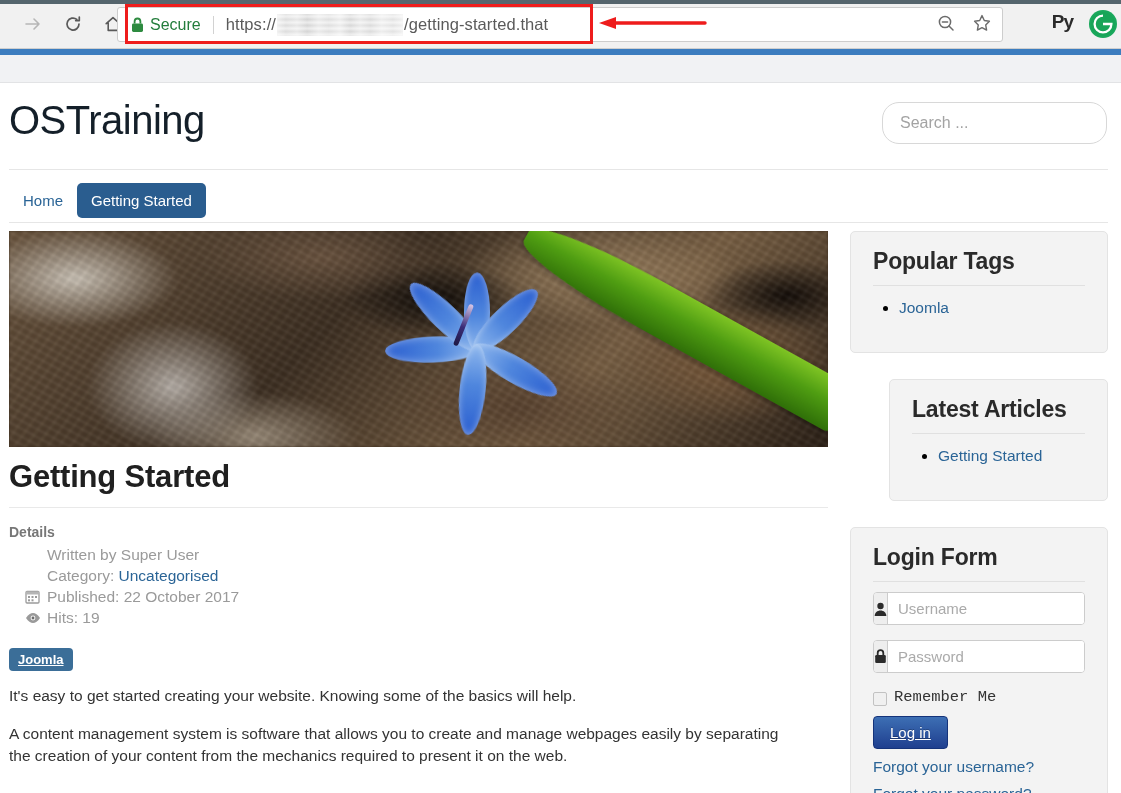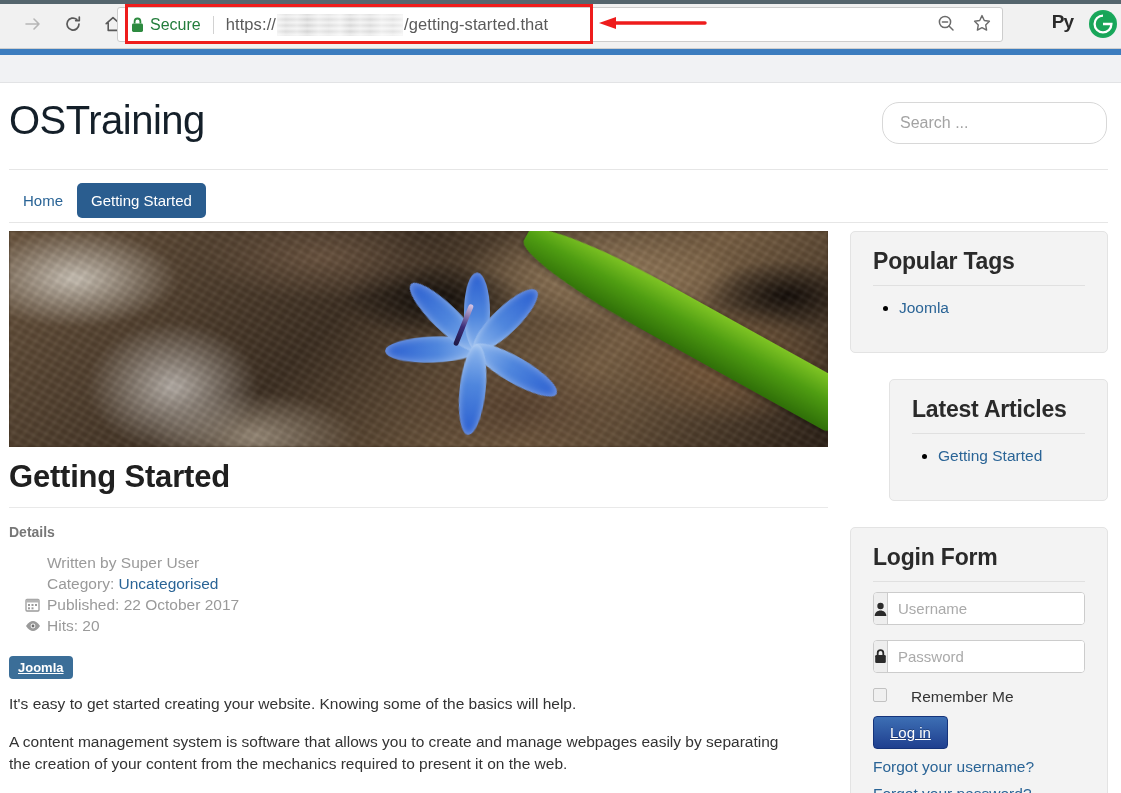--- a/index.html
+++ b/index.html
@@ -249,21 +249,21 @@
   }
   .caret-down {
     width: 0; height: 0;
     border-left: 5px solid transparent;
     border-right: 5px solid transparent;
     border-top: 6px solid #1a1a1a;
   }
 
   #details { margin-top: 16px; }
   #details-label { font-size: 14px; font-weight: 700; color: #777777; }
-  #details ul { list-style: none; margin: 12px 0 0 0; padding: 0 0 0 16px; }
+  #details ul { list-style: none; margin: 4px 0 0 0; padding: 0 0 0 16px; }
   #details li {
     font-size: 15.5px; color: #9a9a9a; line-height: 21px;
     display: flex; align-items: center;
   }
   #details li .dicon { width: 22px; display: inline-flex; }
   #details a { color: #2a6496; text-decoration: none; }
 
   #tag-row { margin-top: 20px; }
   #tag-badge {
     display: inline-block;
@@ -315,21 +315,21 @@
     width: 34px; background: #eeeeee;
     border-right: 1px solid #cccccc;
     display: flex; align-items: center; justify-content: center;
   }
   #mod-login .field input {
     flex: 1; border: 0; outline: 0;
     padding: 0 10px; font-size: 15px; color: #333;
     font-family: "Liberation Sans", sans-serif;
   }
   #mod-login .field input::placeholder { color: #aaaaaa; }
-  #remember-row { display: flex; align-items: flex-start; gap: 24px; margin: 4px 0 10px 0; }
+  #remember-row { display: flex; align-items: flex-end; gap: 7px; margin: 4px 0 10px 0; font-family: Liberation Mono, monospace; }
   #remember-check {
     width: 14px; height: 14px;
     border: 1px solid #c2c2c2; border-radius: 2px;
     background: #f0f0f0;
   }
   #remember-label { font-size: 15.5px; color: #333; }
   #login-btn {
     display: inline-block;
     background: linear-gradient(180deg, #3d6fb4 0%, #1f3f8f 100%);
     border: 1px solid #15337a;
@@ -478,21 +478,21 @@
           <span>Published: 22 October 2017</span>
         </li>
         <li>
           <span class="dicon">
             <svg width="16" height="12" viewBox="0 0 16 12">
               <path d="M1 6c2.2-3.4 4.7-5 7-5s4.8 1.6 7 5c-2.2 3.4-4.7 5-7 5S3.2 9.4 1 6z" fill="#9a9a9a"></path>
               <circle cx="8" cy="6" r="2.4" fill="#f4f4f4"></circle>
               <circle cx="8" cy="6" r="1.4" fill="#6b6b6b"></circle>
             </svg>
           </span>
-          <span>Hits: 20</span>
+          <span>Hits: 19</span>
         </li>
       </ul>
     </div>
 
     <div id="tag-row">
       <a id="tag-badge" href="#">Joomla</a>
     </div>
 
     <p class="body-para">It's easy to get started creating your website. Knowing some of the basics will help.</p>
     <p class="body-para">A content management system is software that allows you to create and manage webpages easily by separating the creation of your content from the mechanics required to present it on the web.</p>

